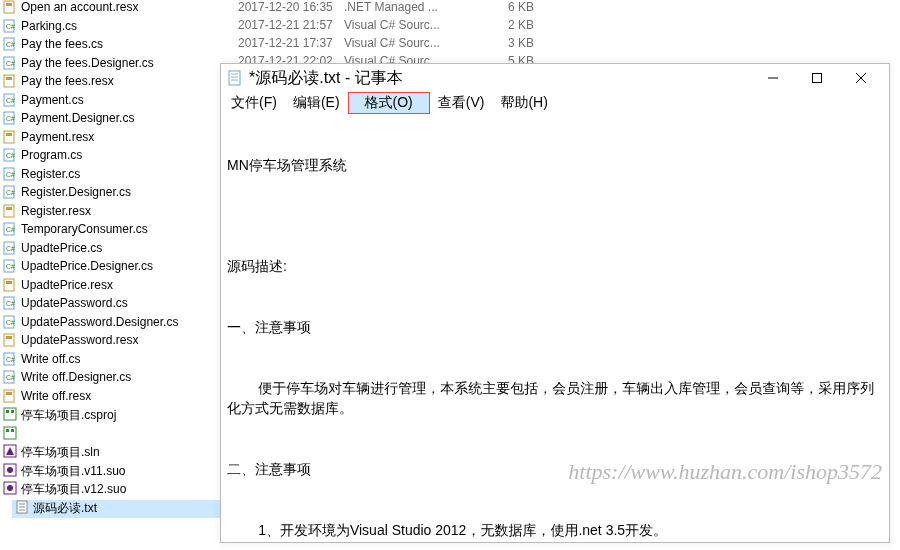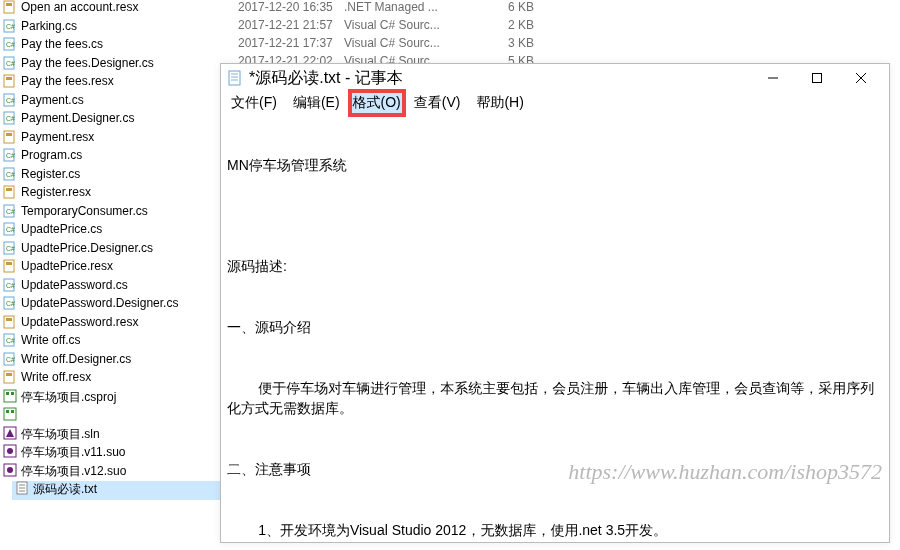--- a/index.html
+++ b/index.html
@@ -14,21 +14,21 @@
 .detail-type { width: 130px; }
 .detail-size { width: 60px; text-align: right; }
 .notepad { position: absolute; left: 220px; top: 63px; width: 670px; height: 480px; background: #fff; border: 1px solid #bbb; box-shadow: 0 0 8px rgba(0,0,0,0.08); }
 .titlebar { height: 28px; display: flex; align-items: center; padding: 0 6px; background: #fff; }
 .titlebar-icon { width: 16px; height: 16px; margin-right: 6px; }
 .titlebar-text { font-size: 16px; color: #000; flex: 1; }
 .win-btn { width: 44px; height: 28px; display: flex; align-items: center; justify-content: center; cursor: pointer; }
 .win-btn svg { width: 10px; height: 10px; }
 .menubar { height: 22px; display: flex; align-items: center; padding: 0 2px; font-size: 14px; background: #fff; }
 .menu-item { padding: 2px 8px; cursor: default; }
-.menu-item.active { background: #cce8ff; border: 4px solid #ef4444; padding: 1px 1px; }
+.menu-item.active { background: #cce8ff; border: 1px solid #ef4444; padding: 1px 16px; }
 .editor { padding: 0 6px 6px 6px; font-size: 14px; line-height: 1.45; color: #000; white-space: pre-wrap; }
 .editor p { margin: 0; }
 .watermark { position: absolute; right: 18px; bottom: 65px; font-size: 22px; font-style: italic; color: #b8b8b8; font-family: Georgia, serif; pointer-events: none; }
 </style>
 </head>
 <body>
 
 <div class="explorer" id="explorer-list">
     <div class="file-row">
       <span class="file-icon">
@@ -112,20 +112,29 @@
       <span>Program.cs</span>
     </div>
     <div class="file-row">
       <span class="file-icon">
         <svg width="14" height="14" viewBox="0 0 14 14">
           <rect x="1" y="1" width="10" height="12" fill="#fff" stroke="#6aa7d6"></rect>
           <text x="3" y="10" font-size="7" fill="#388a34">C#</text>
         </svg>
       </span>
       <span>Register.cs</span>
+    </div>
+    <div class="file-row">
+      <span class="file-icon">
+        <svg width="14" height="14" viewBox="0 0 14 14">
+          <rect x="1" y="1" width="10" height="12" fill="#fff" stroke="#6aa7d6"></rect>
+          <text x="3" y="10" font-size="7" fill="#388a34">C#</text>
+        </svg>
+      </span>
+      <span>Register.Designer.cs</span>
     </div>
     <div class="file-row">
       <span class="file-icon">
         <svg width="14" height="14" viewBox="0 0 14 14">
           <rect x="1" y="1" width="10" height="12" fill="#fff" stroke="#c79a3a"></rect>
           <rect x="3" y="3" width="6" height="3" fill="#c79a3a"></rect>
         </svg>
       </span>
       <span>Register.resx</span>
     </div>
@@ -333,21 +342,21 @@
     <span class="menu-item">文件(F)</span>
     <span class="menu-item">编辑(E)</span>
     <span class="menu-item active">格式(O)</span>
     <span class="menu-item">查看(V)</span>
     <span class="menu-item">帮助(H)</span>
   </div>
   <div class="editor">
     <p>MN停车场管理系统</p>
     <p></p>
     <p>源码描述:</p>
-    <p>一、源码介绍</p>
+    <p>一、注意事项</p>
     <p>        便于停车场对车辆进行管理，本系统主要包括，会员注册，车辆出入库管理，会员查询等，采用序列化方式无需数据库。</p>
     <p>二、注意事项</p>
     <p>        1、开发环境为Visual Studio 2012，无数据库，使用.net 3.5开发。</p>
     
   </div>
 </div>
 
 <div class="watermark">https://www.huzhan.com/ishop3572</div>
 
 </body></html>

